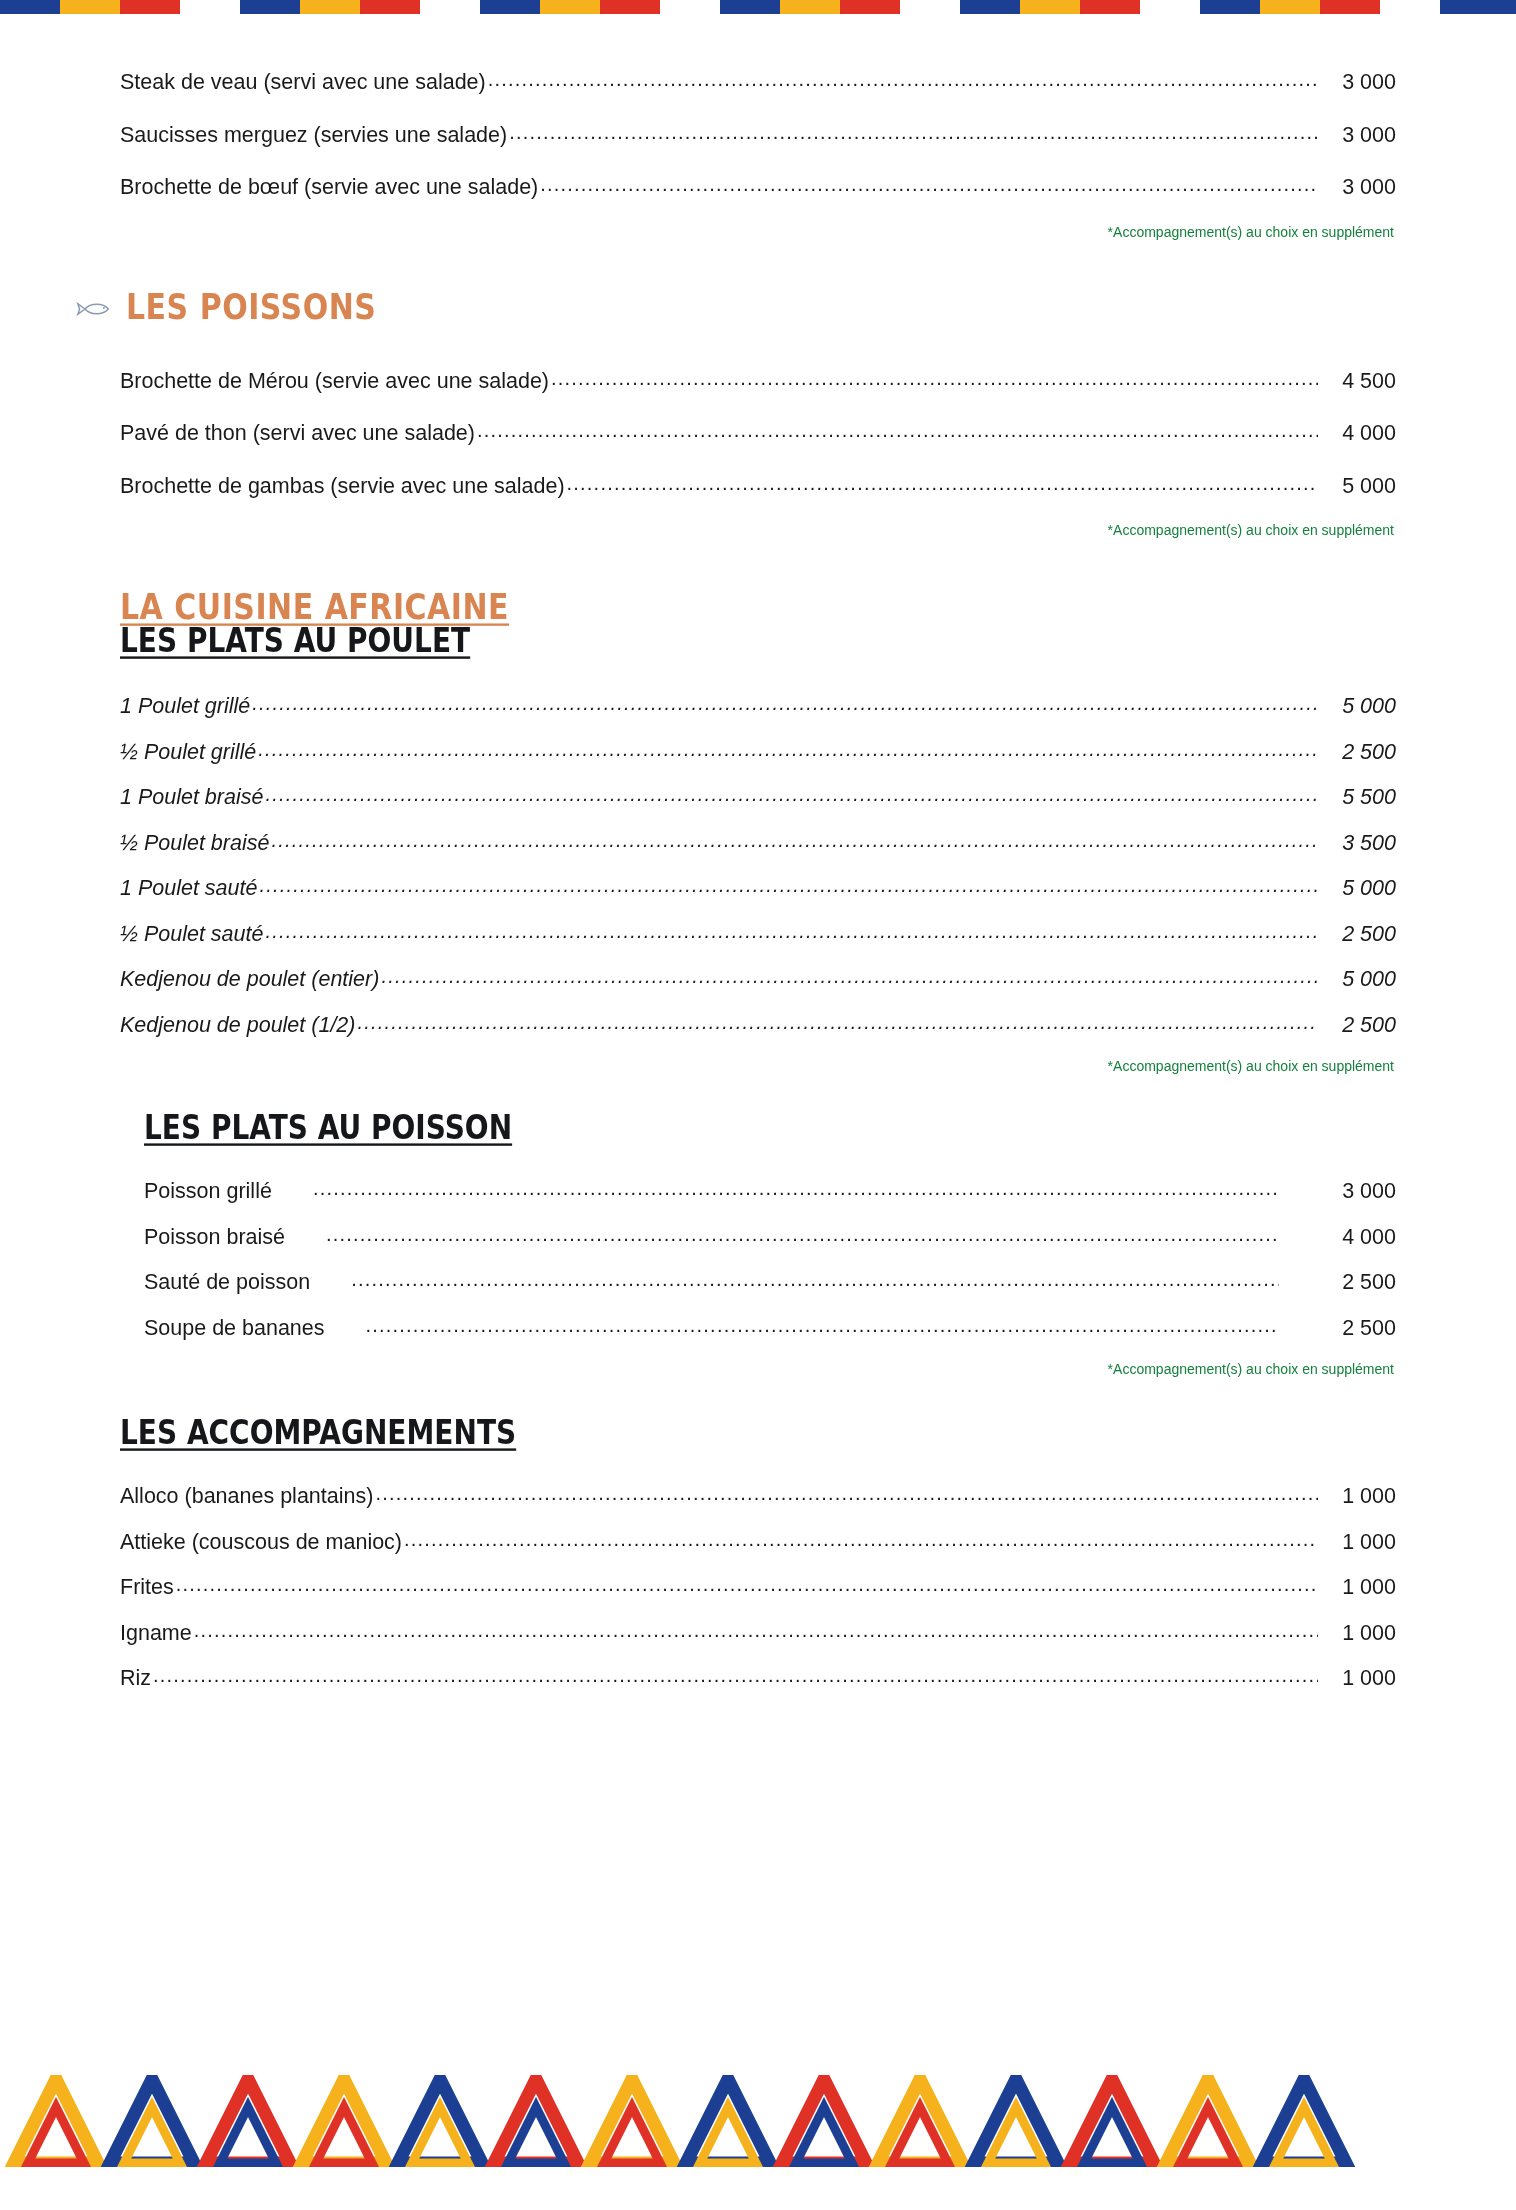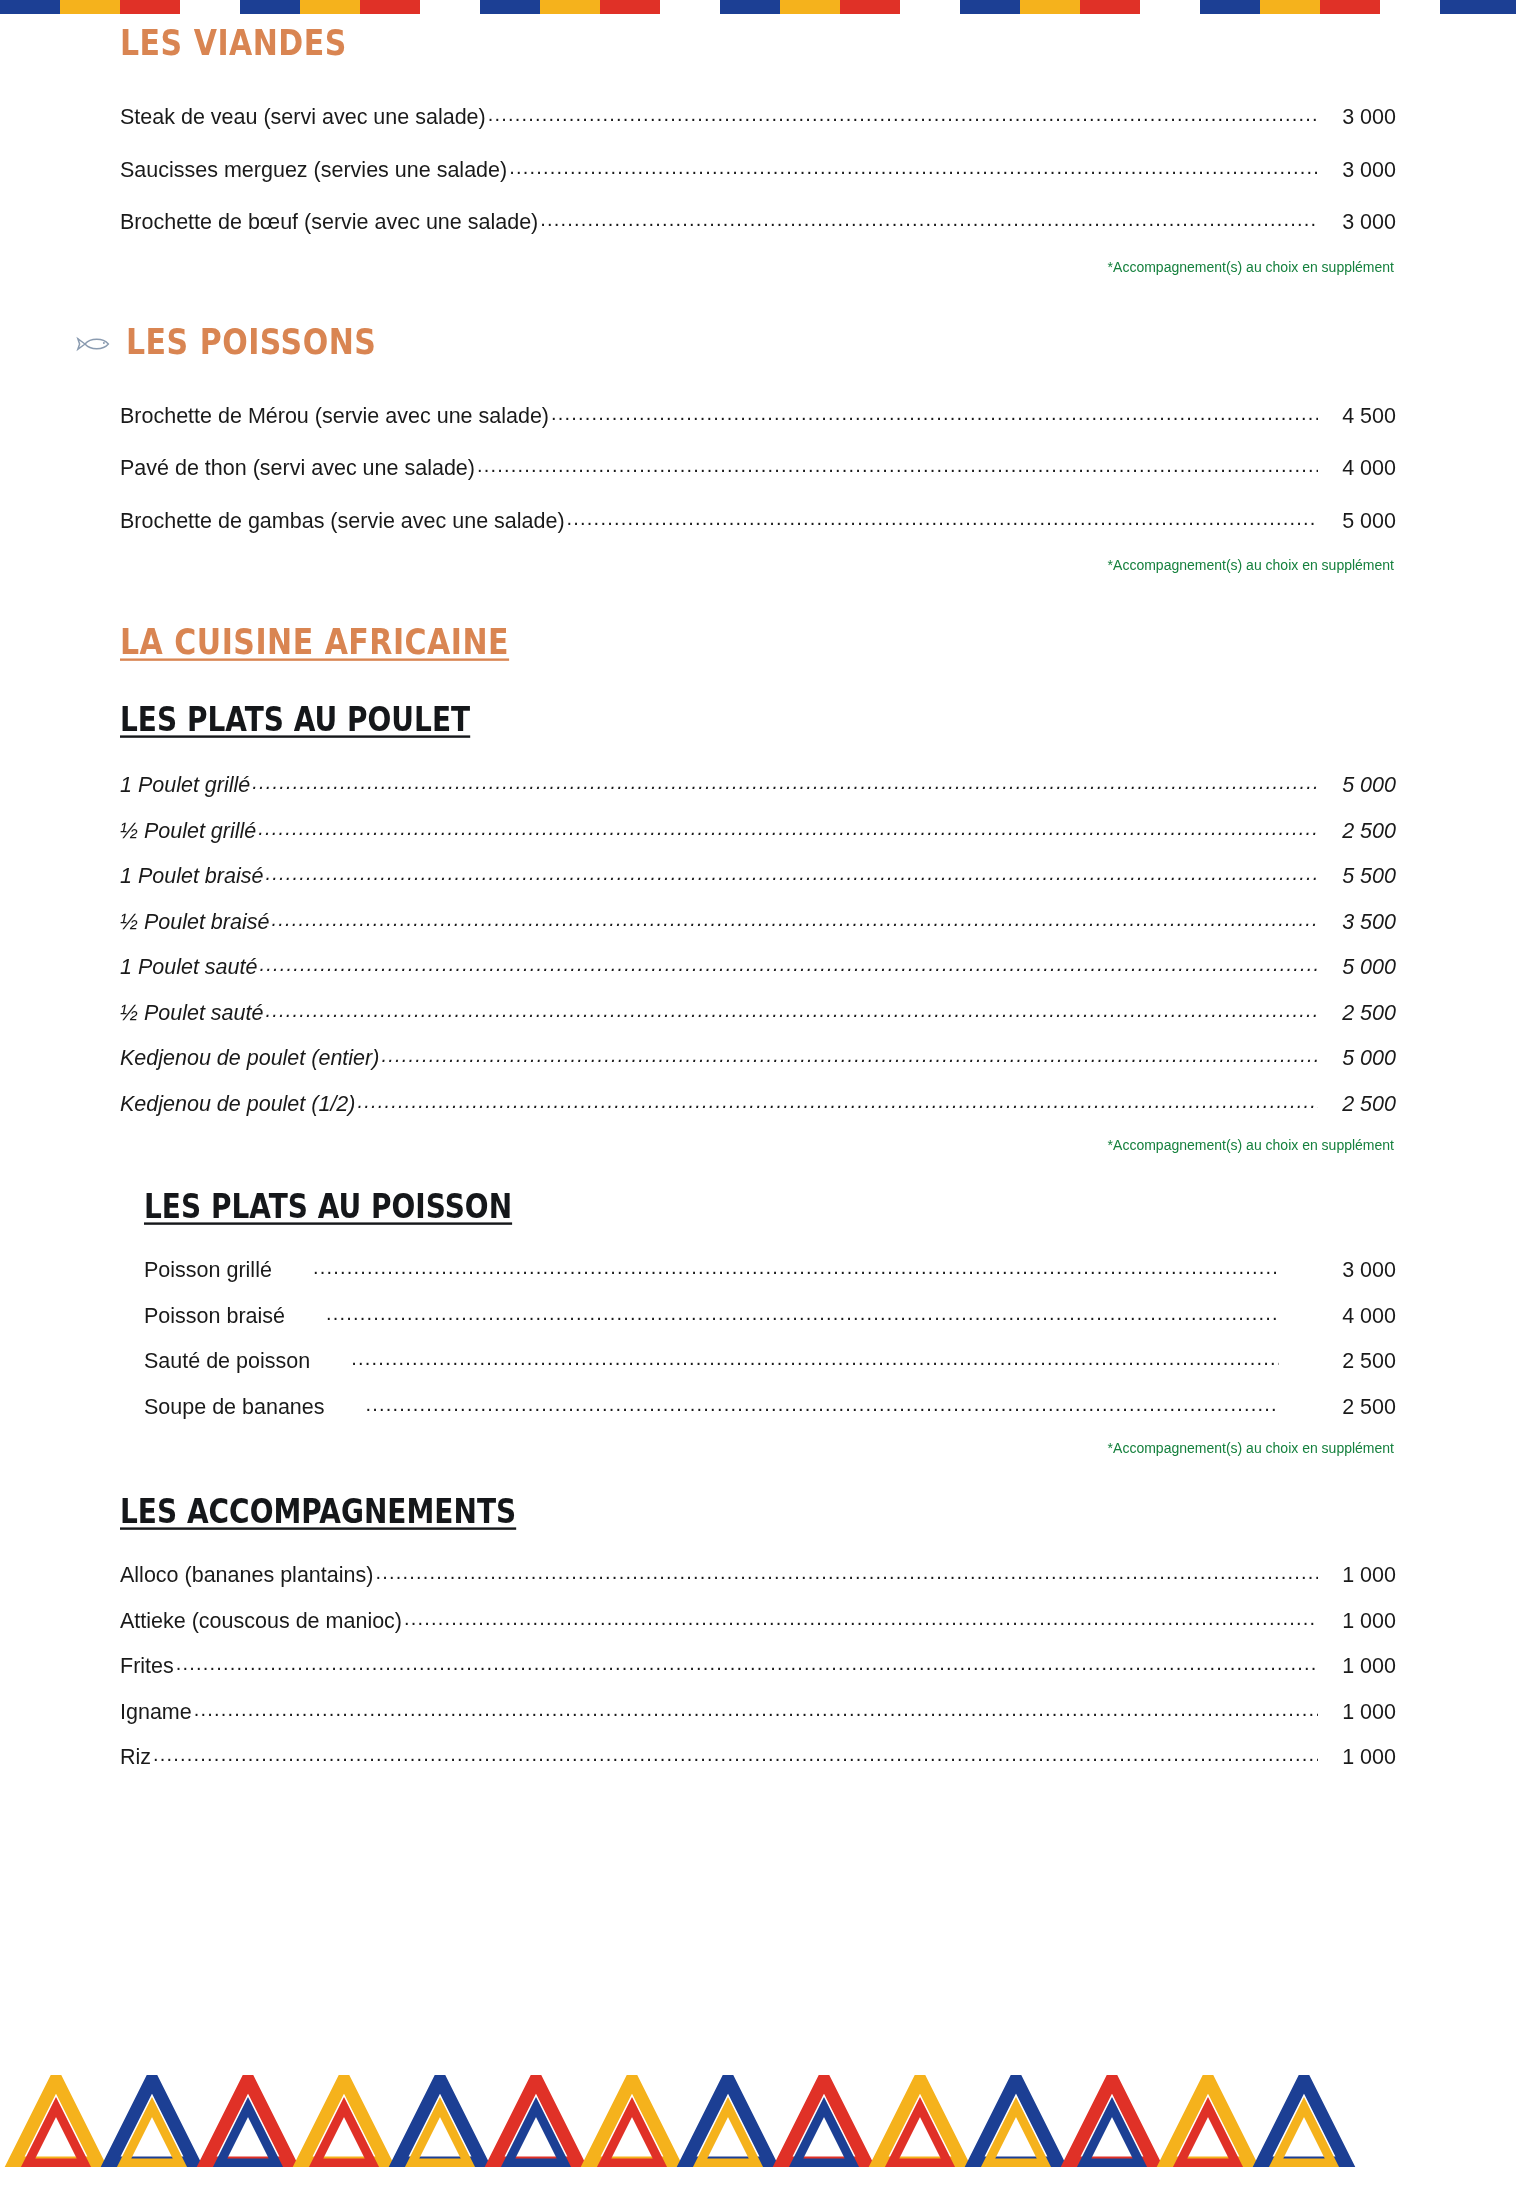--- a/index.html
+++ b/index.html
@@ -147,21 +147,21 @@
   .blk-viandes .items { margin-top: 44px; }
   .blk-viandes .item { margin-bottom: 31px; }
   .blk-viandes .note { margin-top: -6px; }
 
   .blk-poissons { margin-top: 52px; }
   .blk-poissons .items { margin-top: 44px; }
   .blk-poissons .item { margin-bottom: 31px; }
   .blk-poissons .note { margin-top: -6px; }
 
   .blk-africaine { margin-top: 54px; }
-  .blk-poulet { margin-top: 44px; }
+  .blk-poulet { }
   .blk-poulet .items { margin-top: 36px; }
   .blk-poulet .item { margin-bottom: 24px; font-style: italic; }
   .blk-poulet .note { margin-top: -2px; }
 
   .blk-poisson-plats { margin-top: 40px; margin-left: 24px; }
   .blk-poisson-plats .items { margin-top: 34px; }
   .blk-poisson-plats .item { margin-bottom: 24px; gap: 39px; }
   .blk-poisson-plats .note { margin-top: -2px; }
 
   .blk-accomp { margin-top: 42px; }
@@ -202,23 +202,20 @@
         <rect x="1320" y="0" width="60" height="14" fill="#e03127"></rect>
         <rect x="1380" y="0" width="60" height="14" fill="#ffffff"></rect>
         <rect x="1440" y="0" width="76" height="14" fill="#1c3f94"></rect>
       </g>
     </svg>
   </div>
 
   <div class="content">
 
     <div class="blk-viandes">
-      <div class="sec-head-row">
-        <h2 class="section-title">LES VIANDES</h2>
-      </div>
       <ul class="items">
         <li class="item">
           <span class="name">Steak de veau (servi avec une salade)</span>
           <span class="dots">...........................................................................................................................................................................................................................</span>
           <span class="price">3 000</span>
         </li>
         <li class="item">
           <span class="name">Saucisses merguez (servies une salade)</span>
           <span class="dots">...........................................................................................................................................................................................................................</span>
           <span class="price">3 000</span>

